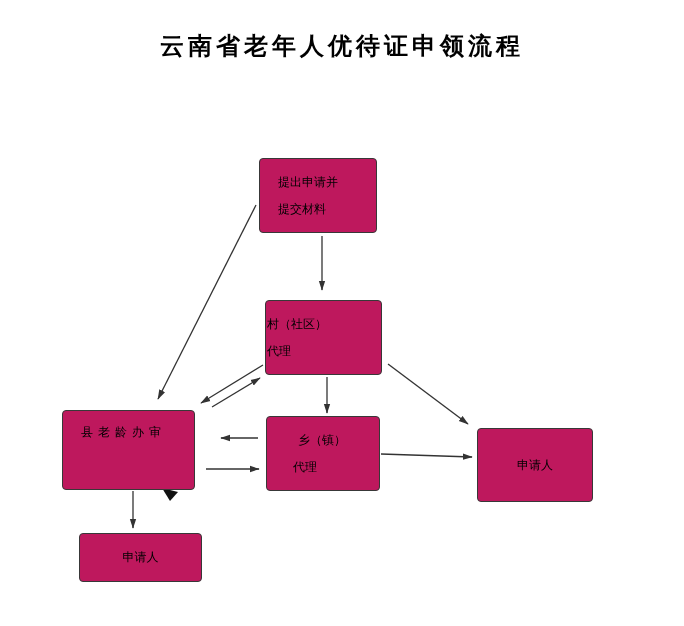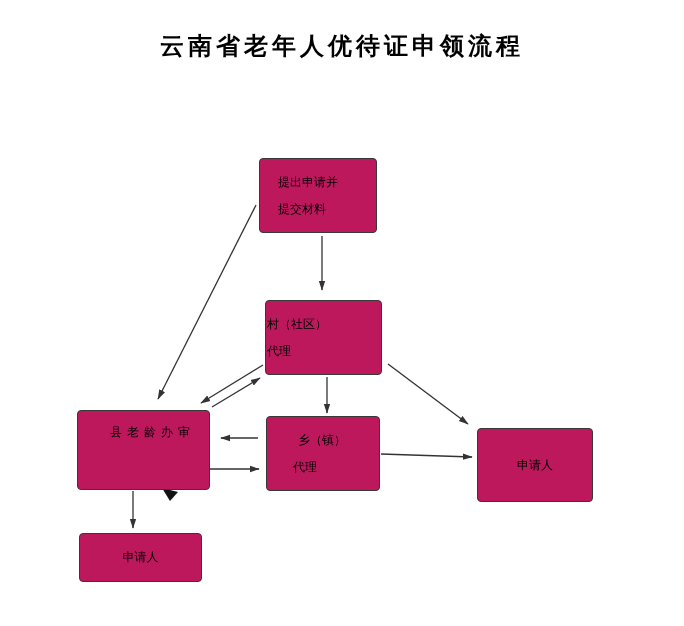--- a/index.html
+++ b/index.html
@@ -13,21 +13,21 @@
     letter-spacing:4px; color:#000;
   }
   .arrows { position:absolute; left:0; top:0; pointer-events:none; }
   .node {
     position:absolute; box-sizing:border-box; background:#be185d;
     border:1.5px solid #383838; border-radius:4px;
     font-size:12px; line-height:27px; color:#000;
   }
   .node-submit          { left:259px; top:158px; width:118px; height:75px; padding:10px 0 0 18px; }
   .node-village         { left:265px; top:300px; width:117px; height:75px; padding:10px 0 0 1px; }
-  .node-county          { left:77px;  top:410px; width:133px; height:80px; padding:8px 0 12px 18px;text-align:center; }
+  .node-county          { left:62px;  top:410px; width:133px; height:80px; padding:8px 0 12px 18px; }
   .node-county .l1      { letter-spacing:5px; }
   .node-township        { left:266px; top:416px; width:114px; height:75px; padding:10px 0 0 26px; }
   .node-township .l1    { margin-left:5px; }
   .node-applicant-right { left:477px; top:428px; width:116px; height:74px;
                           display:flex; align-items:center; justify-content:center; }
   .node-applicant-bottom{ left:79px;  top:533px; width:123px; height:49px;
                           display:flex; align-items:center; justify-content:center; }
   .line { display:block; }
 </style>
 </head>

